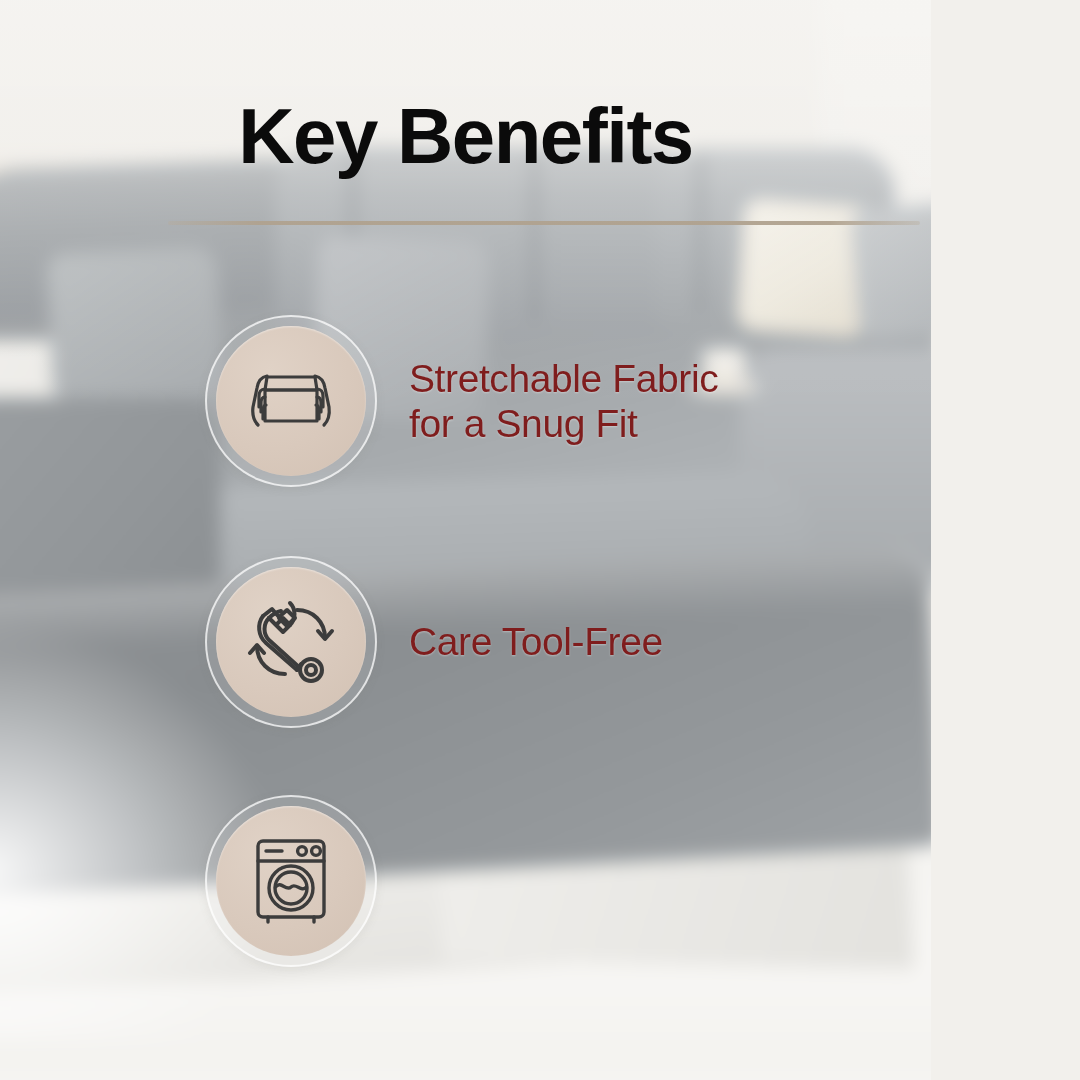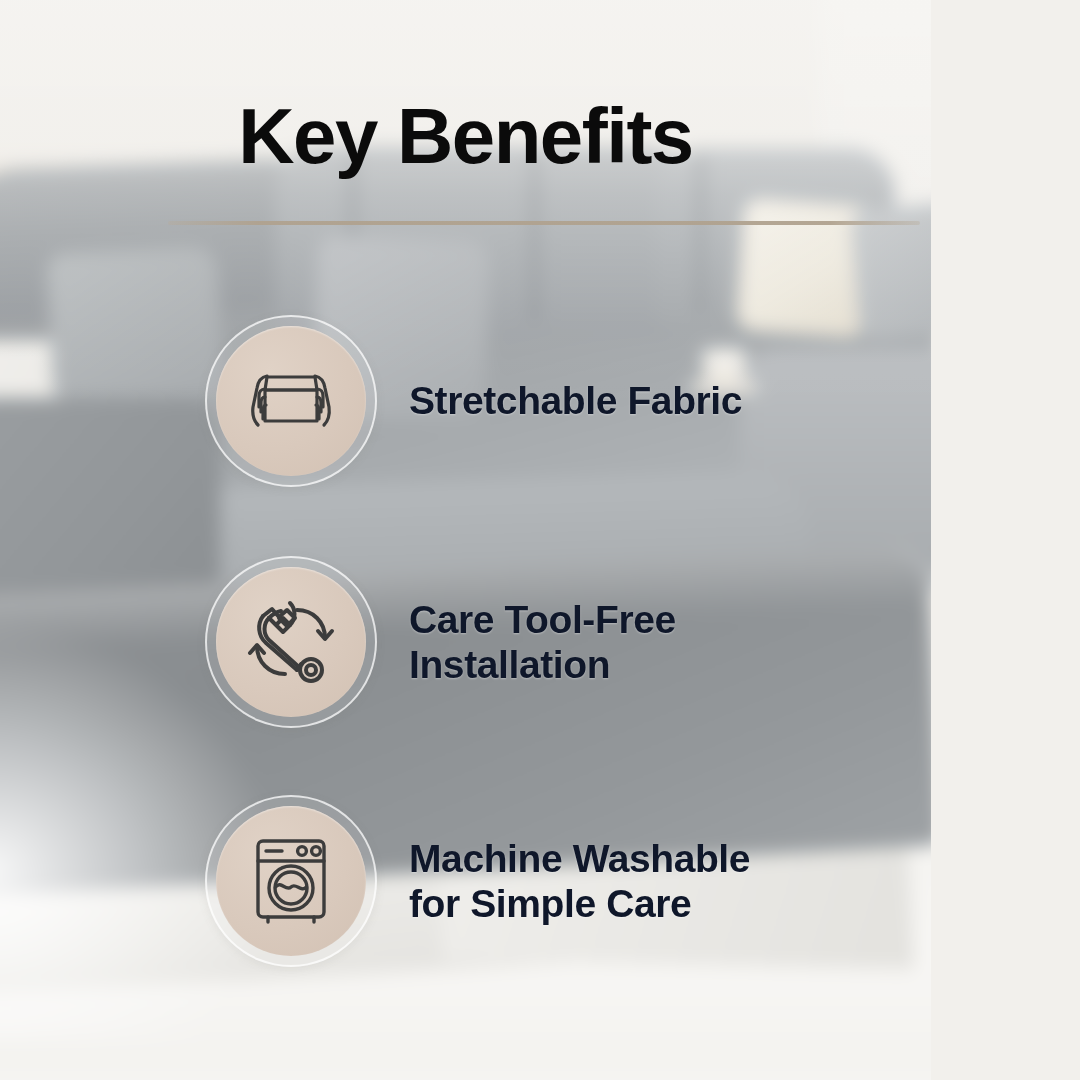--- a/index.html
+++ b/index.html
@@ -275,23 +275,23 @@
     width:150px; height:150px;
     border-radius:50%;
     background:radial-gradient(circle at 36% 30%, #E0D2C6 0%, #D9C9BC 55%, #D2C1B3 100%);
     display:flex; align-items:center; justify-content:center;
     box-shadow:inset 0 1px 2px rgba(255,255,255,0.45);
   }
   .disc svg { display:block; }
 
   .labels {
     font-size:39px;
-    font-weight:bold;
+    font-weight:normal;
     line-height:1.16;
-    color:#0f172a;
+    color:#7f1d1d;
     letter-spacing:-0.4px;
     white-space:nowrap;
     text-shadow:0 1px 2px rgba(255,255,255,0.35);
   }
   .labels .l2 { display:block; }
 </style>
 </head>
 <body>
 
 <div id="stage">
@@ -361,20 +361,21 @@
 
           <path d="M70 13 C76 14 79 19 80 25 L84 44 C85 52 83 58 79 62"></path>
           <path d="M72 26 C76 26 78 29 78 33 L78 44"></path>
           <path d="M72 34 C75 34 76 37 76 40 L76 49"></path>
           <path d="M71 42 C73 42 74 45 74 48 L74 56"></path>
         </svg>
       </div>
     </div>
     <div class="labels">
       <span class="l1">Stretchable Fabric</span>
+      <span class="l2">for a Snug Fit</span>
     </div>
   </div>
 
   <div class="row row-2">
     <div class="badge">
       <div class="disc">
         <svg width="92" height="92" viewBox="0 0 92 92" fill="none" stroke="#3C3C3C" stroke-width="4" stroke-linecap="round" stroke-linejoin="round">
 
           <path d="M24 22 L31 29 L38 22 L45 29 L38 36 L31 29"></path>
           <path d="M24 22 C18 28 18 38 24 44 L55 72"></path>
@@ -391,21 +392,20 @@
           <path d="M52 14 C68 14 80 26 80 42"></path>
           <path d="M73 35 L80 43 L87 35"></path>
 
           <path d="M40 78 C24 78 12 66 12 50"></path>
           <path d="M19 57 L12 49 L5 57"></path>
         </svg>
       </div>
     </div>
     <div class="labels">
       <span class="l1">Care Tool-Free</span>
-      <span class="l2">Installation</span>
     </div>
   </div>
 
   <div class="row row-3">
     <div class="badge">
       <div class="disc">
         <svg width="80" height="92" viewBox="0 0 80 92" fill="none" stroke="#3C3C3C" stroke-width="3.4" stroke-linecap="round" stroke-linejoin="round">
 
           <rect x="7" y="6" width="66" height="76" rx="5"></rect>
 
@@ -420,19 +420,15 @@
 
           <circle cx="40" cy="53" r="16"></circle>
 
           <path d="M24.5 52 C30 45 35 57 40 52 C45 47 50 58 55.5 52"></path>
 
           <path d="M17 82 V87"></path>
           <path d="M63 82 V87"></path>
         </svg>
       </div>
     </div>
-    <div class="labels">
-      <span class="l1">Machine Washable</span>
-      <span class="l2">for Simple Care</span>
-    </div>
   </div>
 
 </div>
 
 </body></html>

